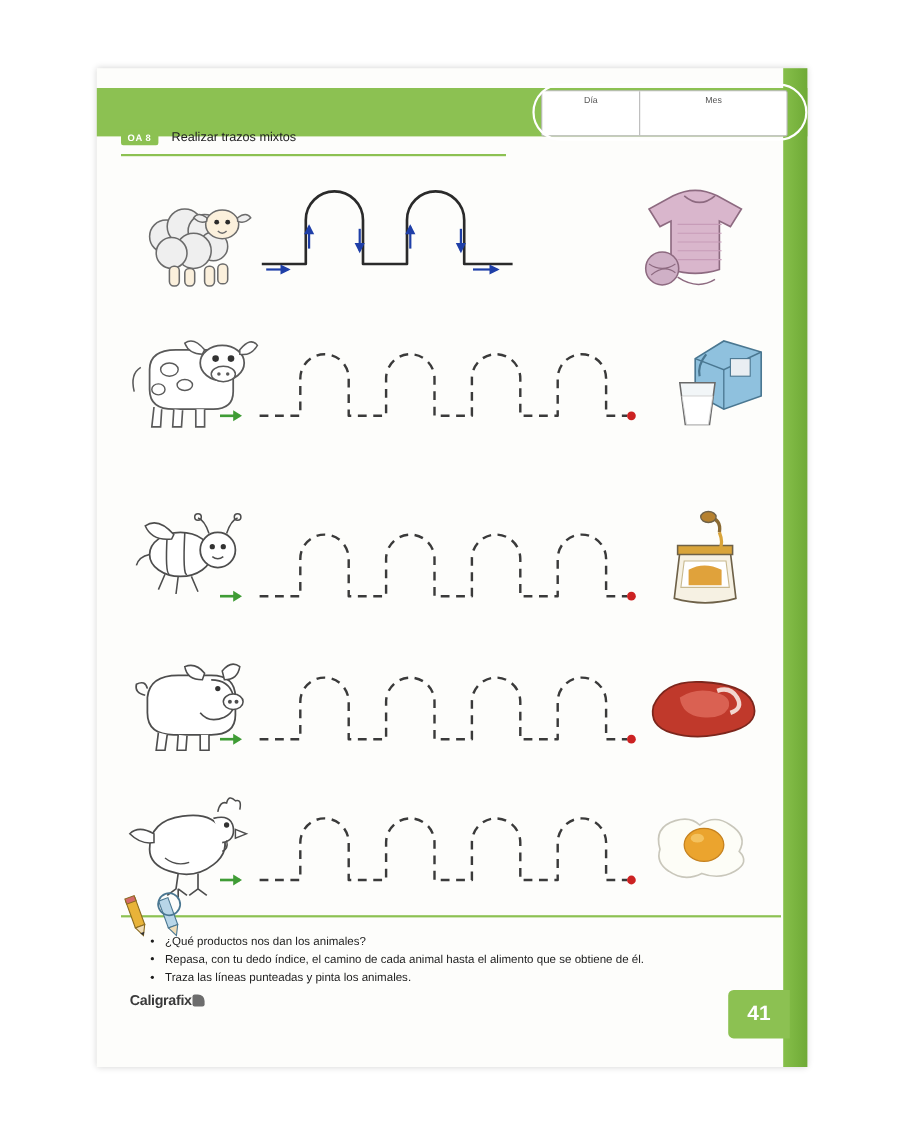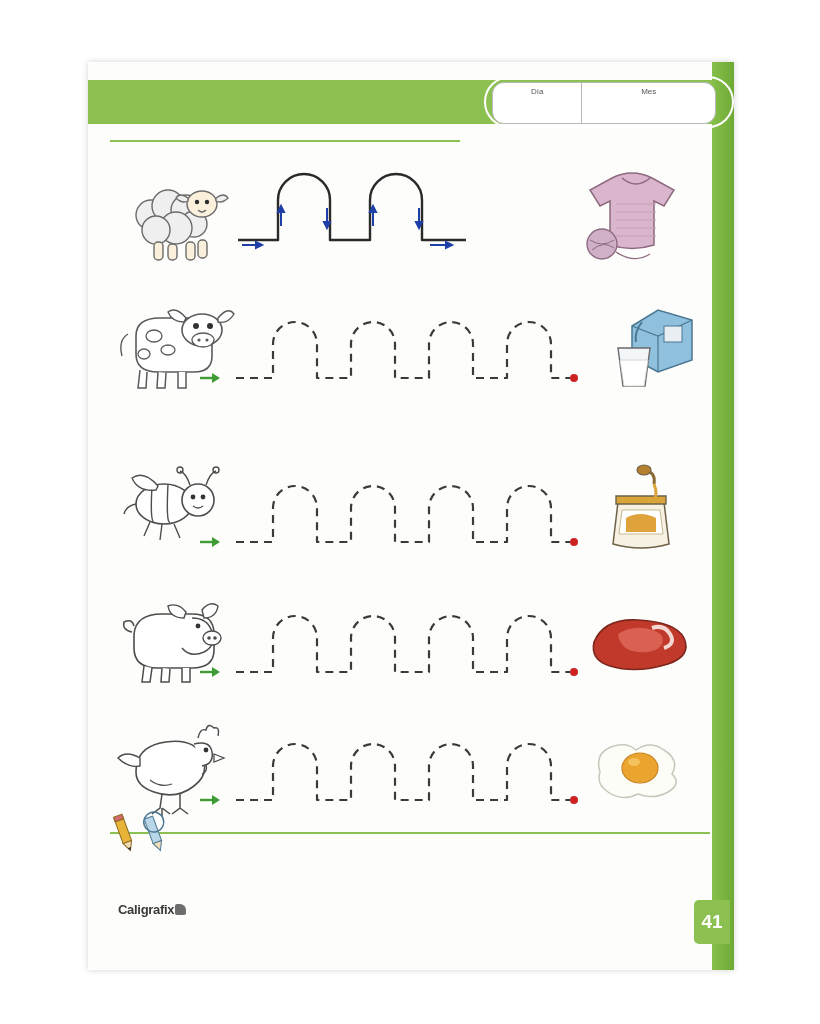--- a/index.html
+++ b/index.html
@@ -50,21 +50,21 @@
   }
   .date-box {
     position: absolute;
     left: 404px;
     top: 20px;
     width: 222px;
     height: 40px;
     background: #ffffff;
     border: 1px solid #b9b9b9;
     display: flex;
-    border-radius: 12px;
+    border-radius: 2px;
   }
   .date-cell {
     flex: 1;
     position: relative;
     border-right: 1px solid #b9b9b9;
   }
   .date-cell:last-child { border-right: none; flex: 1.5; }
   .date-cell .lbl {
     position: absolute;
     top: 4px;
@@ -196,23 +196,23 @@
     display: inline-block;
     width: 11px;
     height: 11px;
     background: #6d6d6d;
     border-radius: 2px 6px 2px 2px;
     margin-left: 1px;
     vertical-align: -1px;
   }
   .page-num {
     position: absolute;
-    right: 4px;
+    right: 16px;
     top: 838px;
-    width: 36px;
+    width: 56px;
     height: 44px;
     background: #8cc152;
     color: #ffffff;
     font-size: 19px;
     font-weight: bold;
     display: flex;
     align-items: center;
     justify-content: center;
     border-radius: 5px 0 0 5px;
   }
@@ -230,20 +230,24 @@
     <div class="date-box">
       <div class="date-cell">
         <div class="lbl">Día</div>
       </div>
       <div class="date-cell">
         <div class="lbl">Mes</div>
       </div>
     </div>
     <div class="tab-round"></div>
 
+    <div class="oa-row">
+      <span class="oa-badge">OA 8</span>
+      <span class="oa-text">Realizar trazos mixtos</span>
+    </div>
     <div class="oa-rule"></div>
 
     <div class="ws-row" style="top:98px;">
       <div class="animal">
         <svg width="130" height="118" viewBox="0 0 130 118">
 
           <g fill="#efefef" stroke="#6b6b6b" stroke-width="1.4">
             <circle cx="45" cy="55" r="15"></circle>
             <circle cx="62" cy="46" r="16"></circle>
             <circle cx="80" cy="50" r="15"></circle>
@@ -475,20 +479,27 @@
           <rect x="14" y="0" width="9" height="5" fill="#d46a6a" stroke="#8a6a1f" stroke-width="1"></rect>
         </g>
         <g transform="rotate(-20 50 20)">
           <rect x="44" y="2" width="9" height="26" fill="#b8d6e8" stroke="#4a7791" stroke-width="1"></rect>
           <path d="M44 28 l4.5 9 l4.5 -9z" fill="#f0ddb8" stroke="#4a7791" stroke-width="1"></path>
           <circle cx="52" cy="8" r="10" fill="none" stroke="#4a7791" stroke-width="1.6"></circle>
         </g>
       </svg>
     </div>
 
+    <div class="instructions">
+      <ul>
+        <li>¿Qué productos nos dan los animales?</li>
+        <li>Repasa, con tu dedo índice, el camino de cada animal hasta el alimento que se obtiene de él.</li>
+        <li>Traza las líneas punteadas y pinta los animales.</li>
+      </ul>
+    </div>
 
     <div class="logo">
       <span>Caligrafix</span><span class="mark"></span>
     </div>
 
     <div class="page-num">41</div>
 
   </div>
 </div>
 

